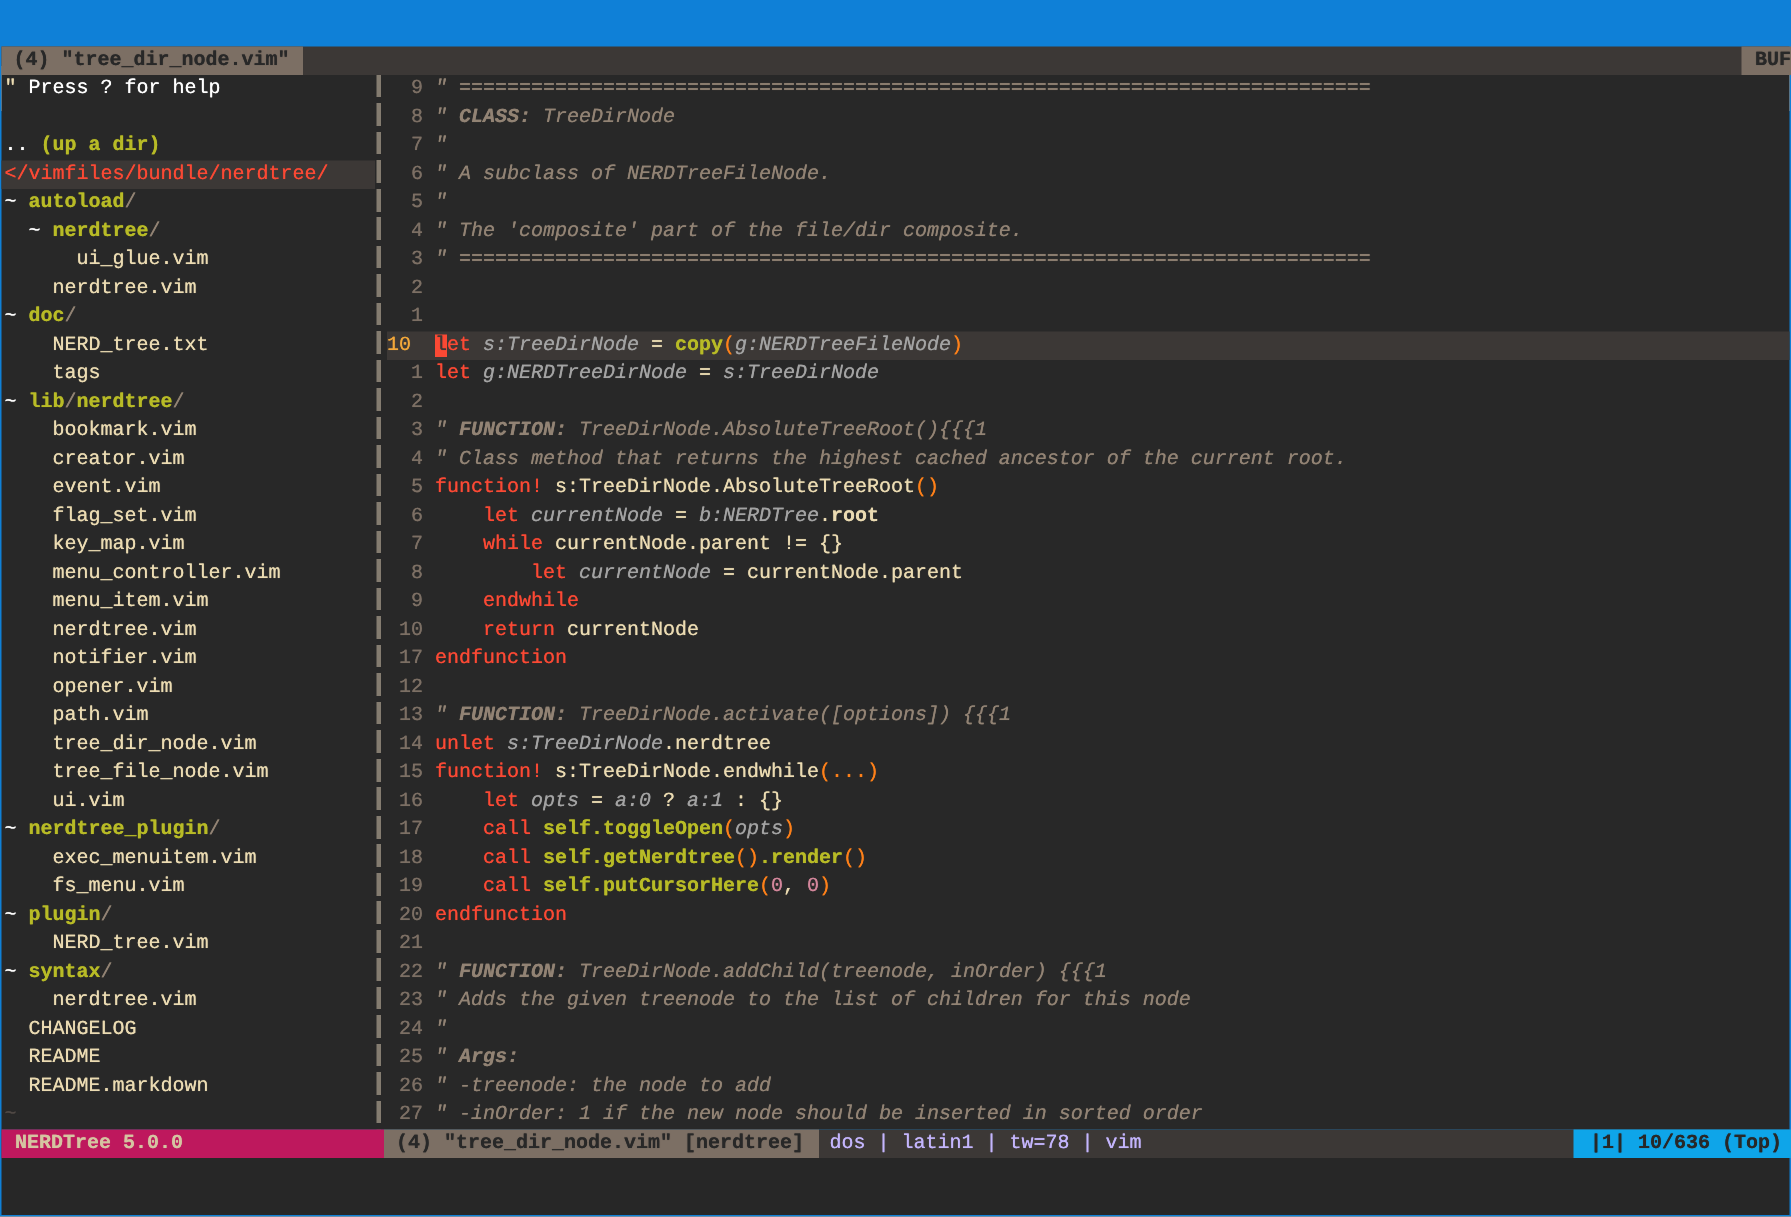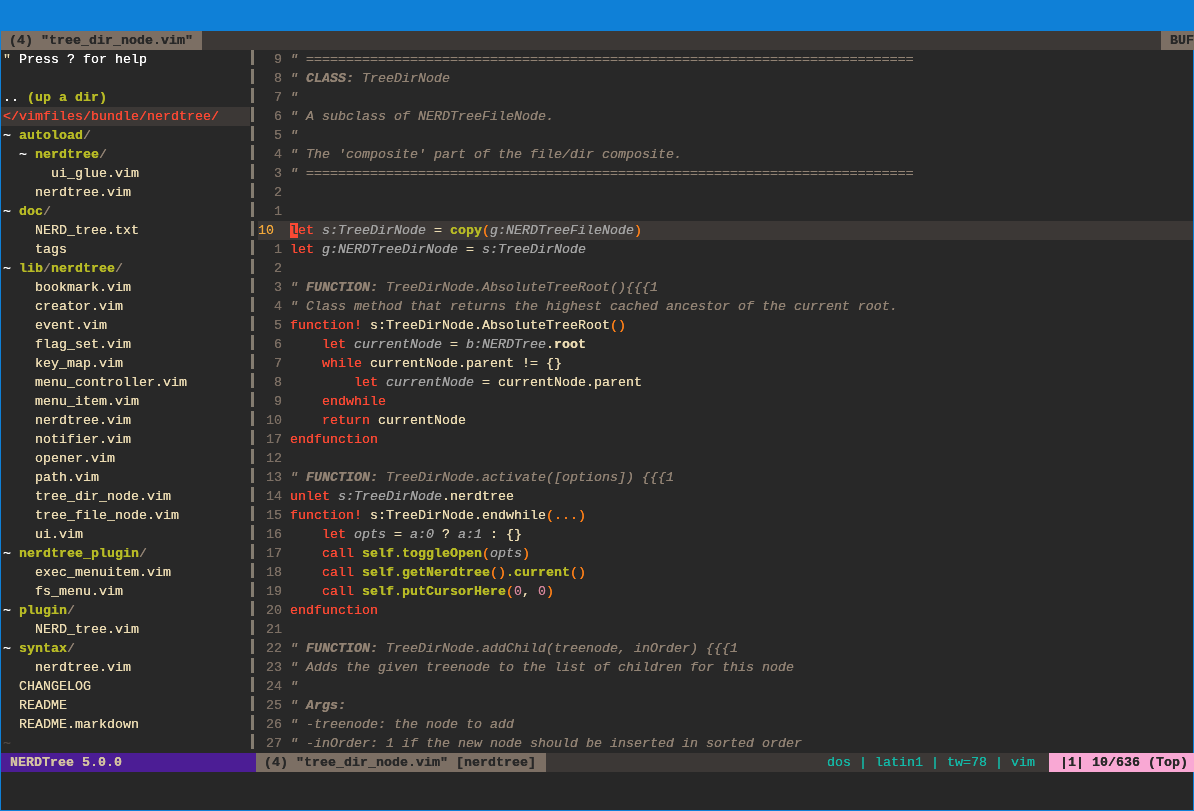--- a/index.html
+++ b/index.html
@@ -40,27 +40,27 @@
 .cur { color:#3c3836; background:#fb4934; }
 
 .G { color:#ffffff; }
 .GB { color:#b8bb26; font-weight:bold; }
 .R { color:#fb4934; }
 .S { color:#928374; }
 .F { color:#ebdbb2; }
 .T { color:#504945; }
 
 #status { left:1px; top:753px; width:1192px; height:19px; background:#3c3836; }
-#st1 { position:absolute; left:0; top:0; width:255px; height:19px; background:#4c1d95; }
+#st1 { position:absolute; left:0; top:0; width:255px; height:19px; background:#be185d; }
 #st1 pre { color:#d5c4a1; font-weight:bold; padding-left:9px; }
 #st2 { position:absolute; left:255px; top:0; width:290px; height:19px; background:#7c6f64; }
 #st2 pre { color:#282828; font-weight:bold; padding-left:8px; }
 #st3 { position:absolute; left:552px; top:0; width:496px; height:19px; }
-#st3 pre { color:#14b8a6; text-align:right; padding-right:6px; }
-#st4 { position:absolute; left:1048px; top:0; width:145px; height:19px; background:#f9a8d4; }
+#st3 pre { color:#c4b5fd; text-align:left; padding-right:17px; }
+#st4 { position:absolute; left:1048px; top:0; width:145px; height:19px; background:#0ea5e9; }
 #st4 pre { color:#282828; font-weight:bold; padding-left:11px; }
 
 #cmd { left:1px; top:772px; width:1192px; height:38px; background:#272727; }
 </style></head>
 <body>
 <div id="win">
   <div id="titlebar" class="abs">
     <svg class="abs" style="left:8px;top:7px" width="17" height="17" viewBox="0 0 17 17">
       <polygon points="8.5,0.5 13,5 8.5,9.5 4,5" fill="#00b41e" stroke="#003000" stroke-width="0.6"></polygon>
       <polygon points="0.5,7.5 3.5,5.5 3.5,9.5" fill="#00b41e" stroke="#003000" stroke-width="0.5"></polygon>
@@ -148,21 +148,21 @@
 <span class="n">  8 </span><span class="f">        </span><span class="r">let</span><span class="f"> </span><span class="b">currentNode</span><span class="f"> = currentNode.parent</span>
 <span class="n">  9 </span><span class="f">    </span><span class="r">endwhile</span>
 <span class="n"> 10 </span><span class="f">    </span><span class="r">return</span><span class="f"> currentNode</span>
 <span class="n"> 17 </span><span class="r">endfunction</span>
 <span class="n"> 12 </span>
 <span class="n"> 13 </span><span class="c">" </span><span class="cb">FUNCTION:</span><span class="c"> TreeDirNode.activate([options]) {{{1</span>
 <span class="n"> 14 </span><span class="r">unlet</span><span class="f"> </span><span class="b">s:TreeDirNode</span><span class="f">.nerdtree</span>
 <span class="n"> 15 </span><span class="r">function!</span><span class="f"> s:TreeDirNode.endwhile</span><span class="o">(...)</span>
 <span class="n"> 16 </span><span class="f">    </span><span class="r">let</span><span class="f"> </span><span class="b">opts</span><span class="f"> = </span><span class="b">a:0</span><span class="f"> ? </span><span class="b">a:1</span><span class="f"> : {}</span>
 <span class="n"> 17 </span><span class="f">    </span><span class="r">call</span><span class="f"> </span><span class="g">self.toggleOpen</span><span class="o">(</span><span class="b">opts</span><span class="o">)</span>
-<span class="n"> 18 </span><span class="f">    </span><span class="r">call</span><span class="f"> </span><span class="g">self.getNerdtree</span><span class="o">()</span><span class="g">.current</span><span class="o">()</span>
+<span class="n"> 18 </span><span class="f">    </span><span class="r">call</span><span class="f"> </span><span class="g">self.getNerdtree</span><span class="o">()</span><span class="g">.render</span><span class="o">()</span>
 <span class="n"> 19 </span><span class="f">    </span><span class="r">call</span><span class="f"> </span><span class="g">self.putCursorHere</span><span class="o">(</span><span class="p">0</span><span class="f">, </span><span class="p">0</span><span class="o">)</span>
 <span class="n"> 20 </span><span class="r">endfunction</span>
 <span class="n"> 21 </span>
 <span class="n"> 22 </span><span class="c">" </span><span class="cb">FUNCTION:</span><span class="c"> TreeDirNode.addChild(treenode, inOrder) {{{1</span>
 <span class="n"> 23 </span><span class="c">" Adds the given treenode to the list of children for this node</span>
 <span class="n"> 24 </span><span class="c">"</span>
 <span class="n"> 25 </span><span class="c">" </span><span class="cb">Args:</span>
 <span class="n"> 26 </span><span class="c">" -treenode: the node to add</span>
 <span class="n"> 27 </span><span class="c">" -inOrder: 1 if the new node should be inserted in sorted order</span></pre>
   </div>

